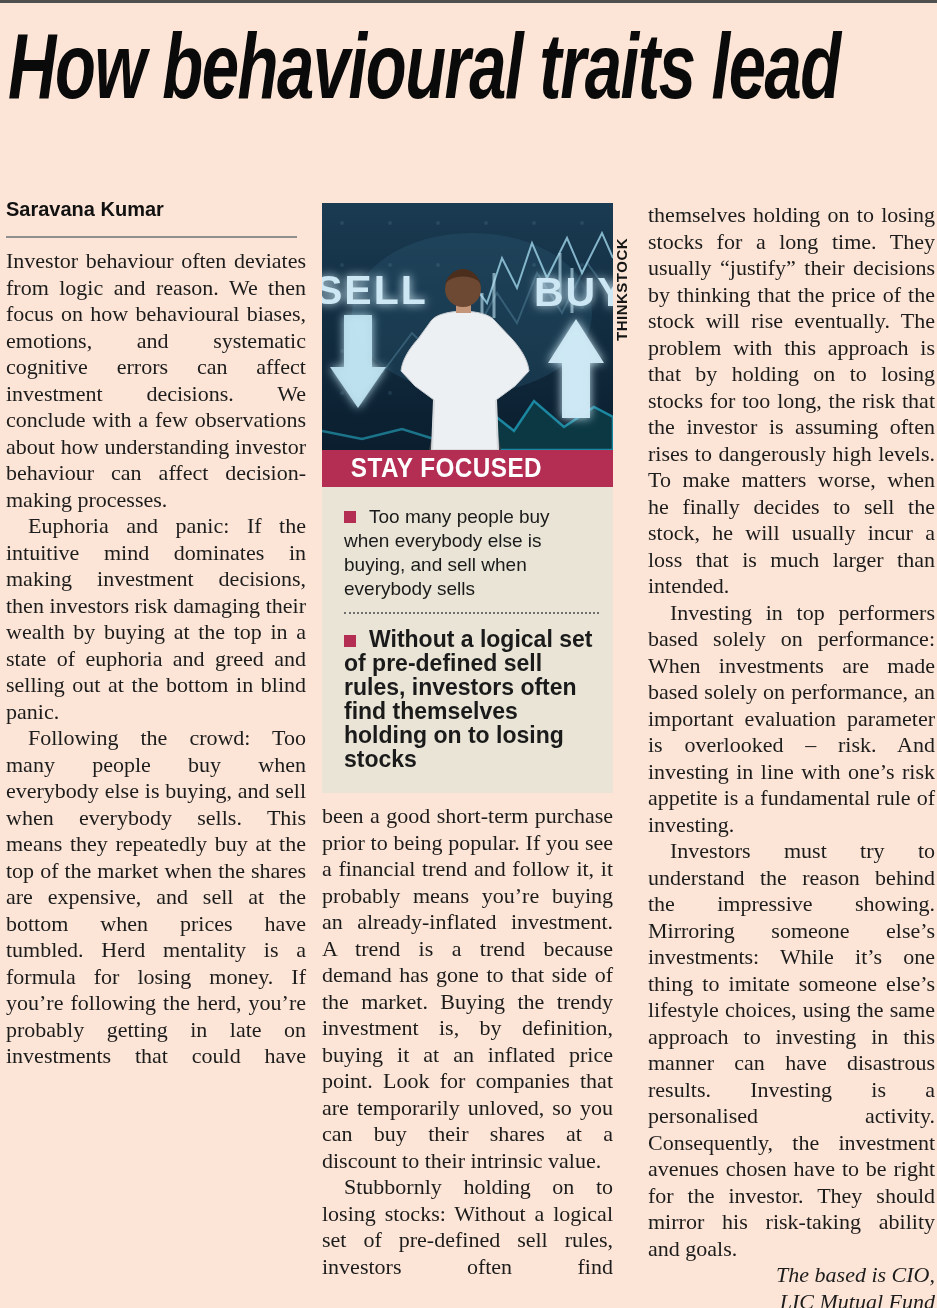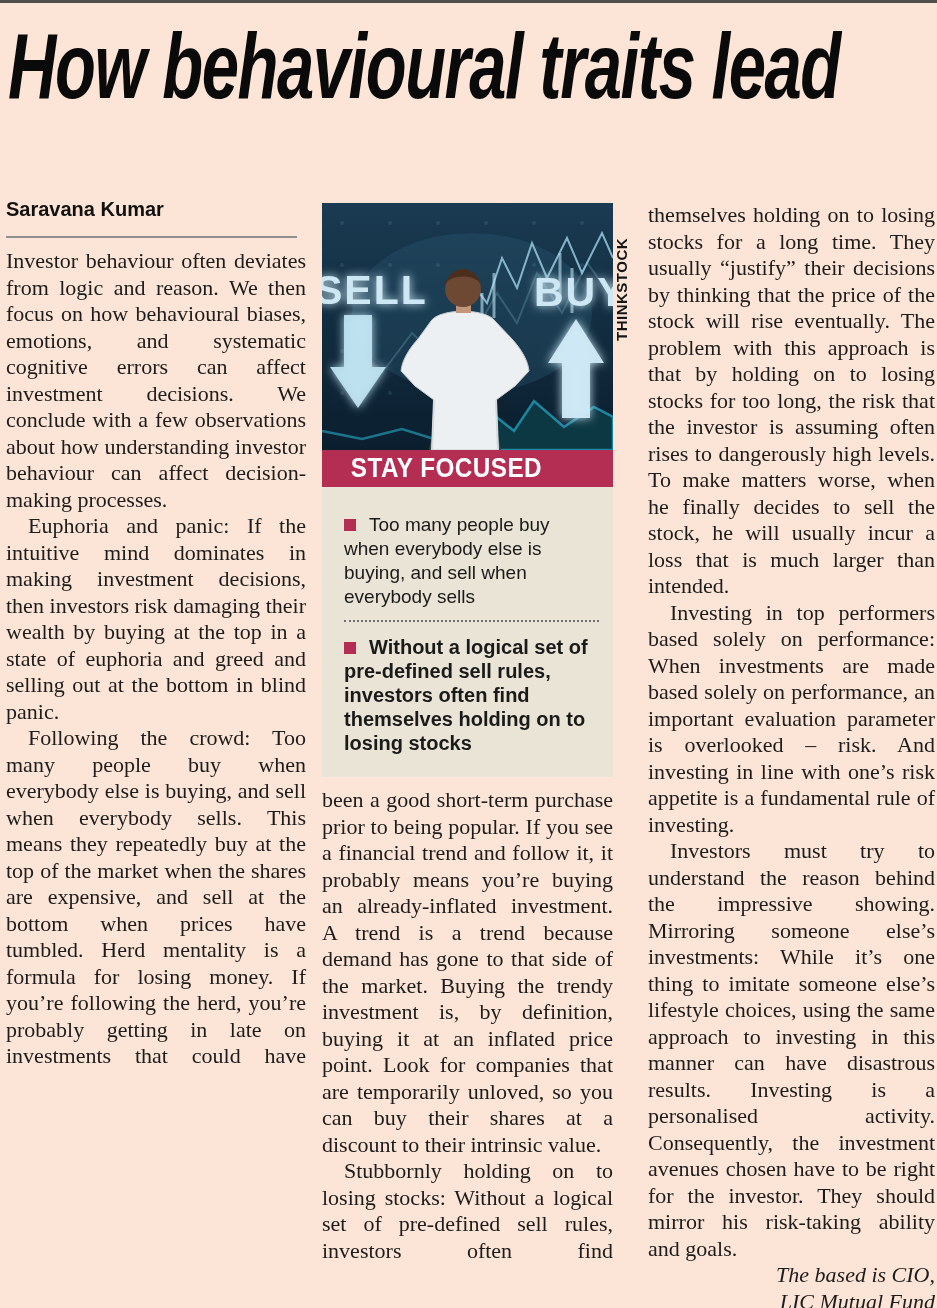--- a/index.html
+++ b/index.html
@@ -54,27 +54,27 @@
     display:flex;align-items:center;
   }
   .callout-banner .banner-txt{
     font-family:"Liberation Sans", sans-serif;font-weight:bold;
     font-size:27px;color:#ffffff;letter-spacing:0.5px;
     padding-left:32px;white-space:nowrap;
     transform:scaleX(0.9);transform-origin:0 50%;
   }
   .callout-box{
     background:#e9e4d6;
-    padding:26px 14px 22px 22px;
+    padding:18px 14px 22px 22px;
     font-family:"Liberation Sans", sans-serif;
     font-size:19px;line-height:24px;color:#1a1a1a;
     text-align:left;
   }
   .callout-box .bullet{margin:0;}
-  .callout-box .bullet.bold{font-weight:bold;font-size:20px;}
+  .callout-box .bullet.bold{font-weight:bold;font-size:23px;}
   .sq{
     display:inline-block;width:12px;height:12px;background:#b42d53;
     margin-right:13px;
   }
   .dotted-divider{
     border:none;border-top:2px dotted #6f6f6f;
     margin:11px 0 13px 0;
   }
   
   .signature{font-style:italic;text-align:right;}

